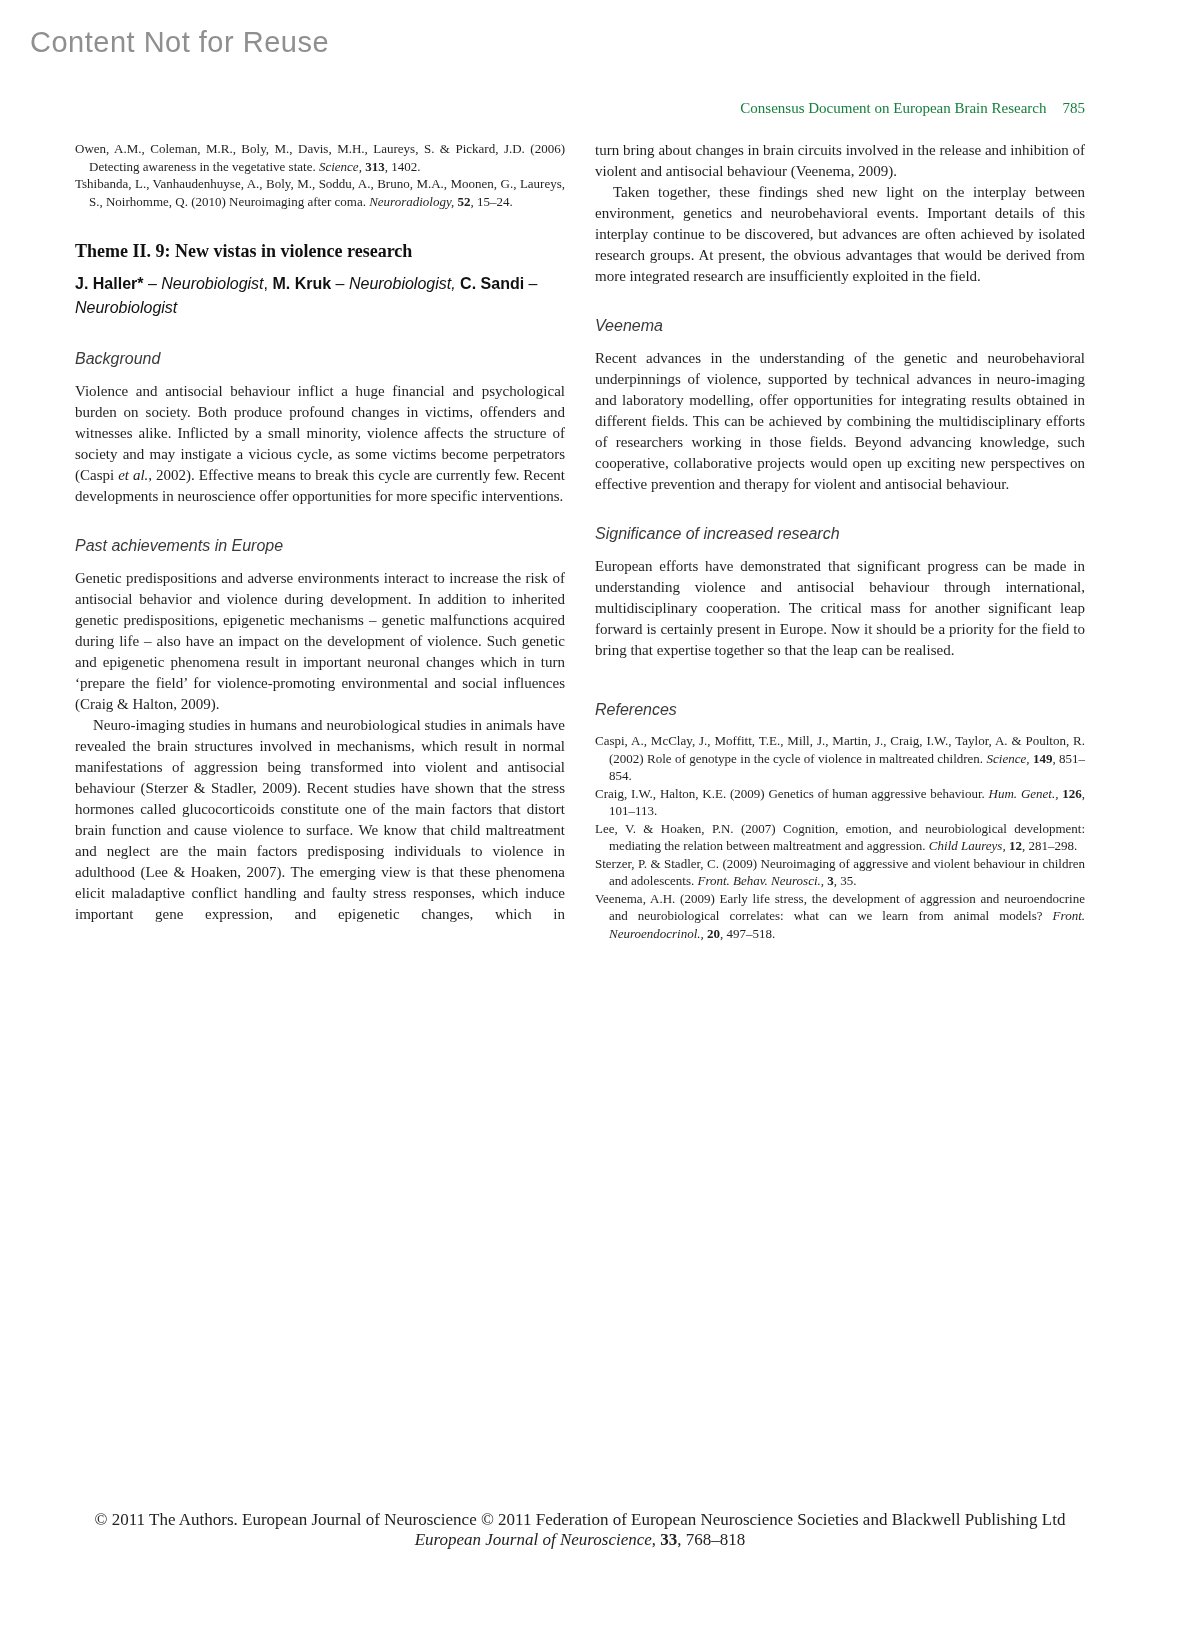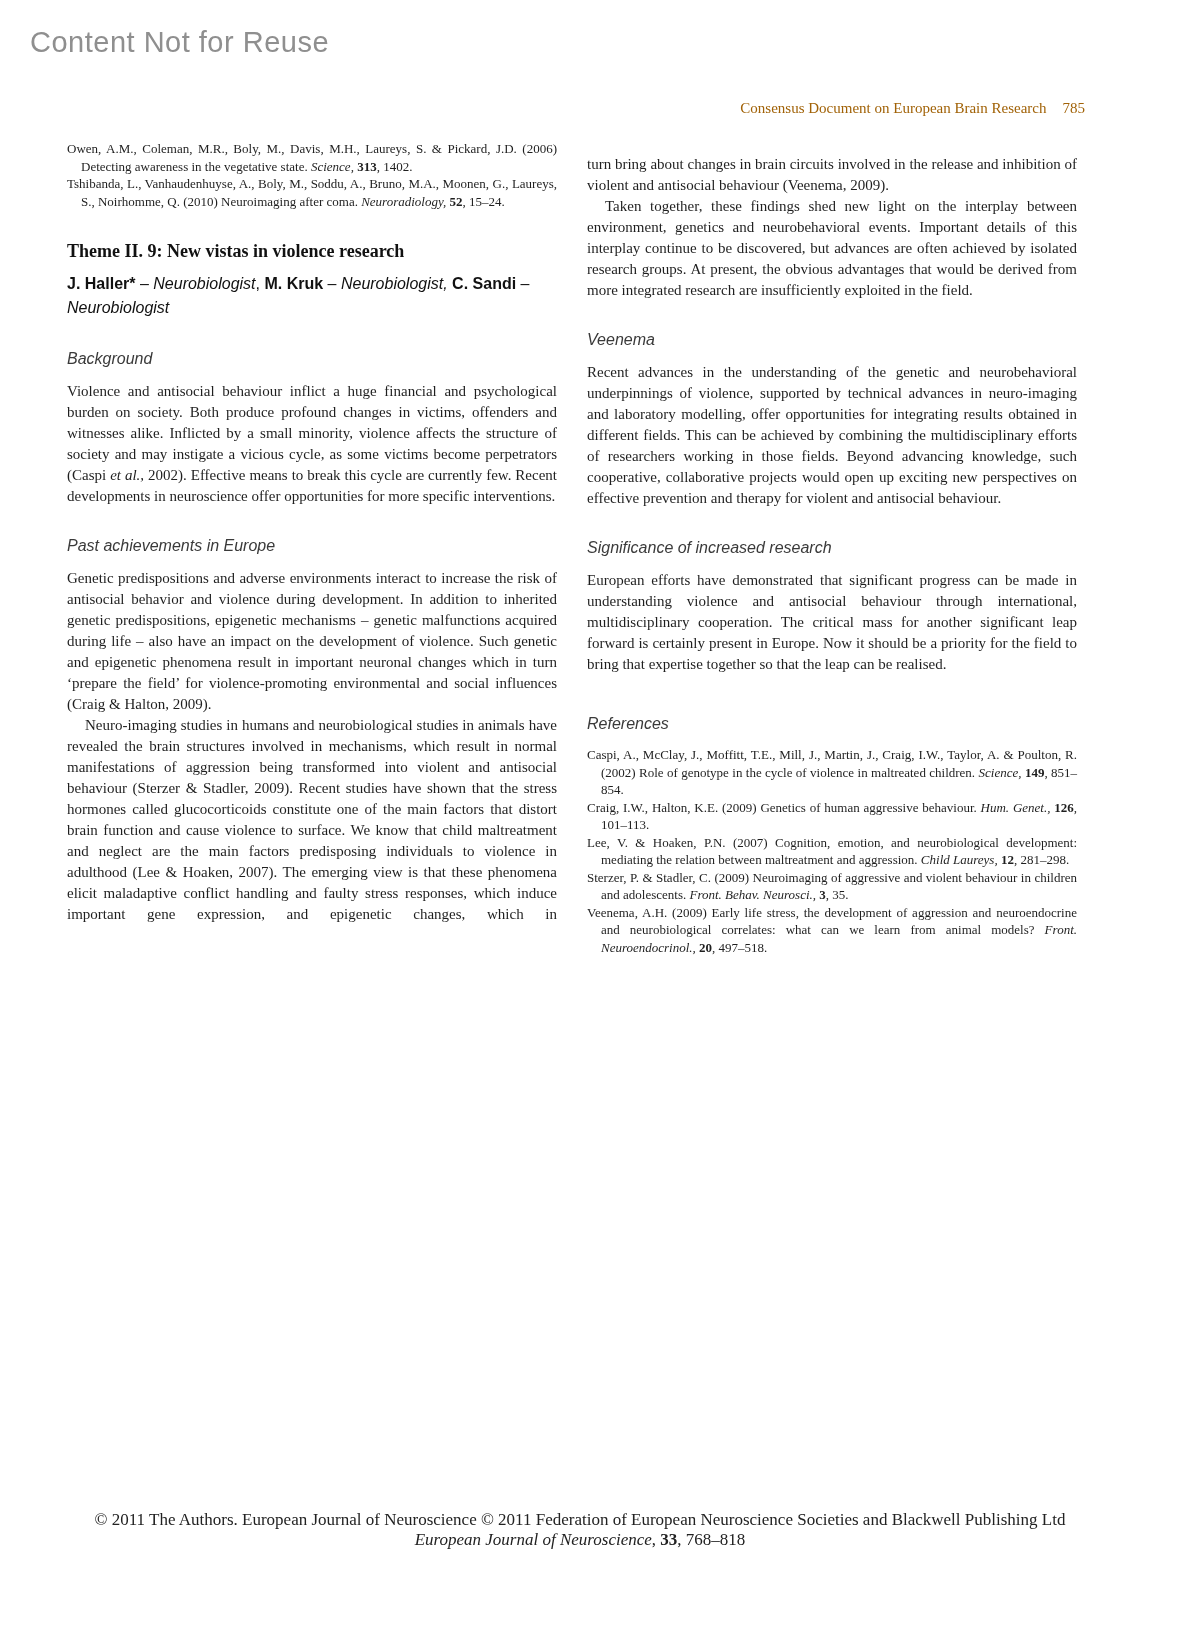--- a/index.html
+++ b/index.html
@@ -1,23 +1,23 @@
 <!DOCTYPE html>
 <html><head>
 <meta charset="utf-8">
 <style>
   html,body{margin:0;padding:0;background:#ffffff;}
   .page{position:relative;width:1112px;height:1634px;background:#ffffff;overflow:hidden;
         font-family:"Liberation Serif",serif;color:#1f1f1f;}
   .watermark{position:absolute;left:30px;top:26px;
         font-family:"Liberation Sans",sans-serif;font-size:29px;color:#8f8f8f;letter-spacing:.5px;}
   .running-head{position:absolute;top:100px;left:75px;width:1010px;text-align:right;
-        font-size:15px;color:#a16207;}
+        font-size:15px;color:#15803d;}
   .running-head .pageno{margin-left:16px;}
-  .columns{position:absolute;top:140px;left:67px;width:1010px;display:flex;gap:30px;}
+  .columns{position:absolute;top:140px;left:75px;width:1010px;display:flex;gap:30px;}
   .col{width:490px;font-size:15px;line-height:21px;text-align:justify;}
   .refs{font-size:13px;line-height:17.5px;}
   .ref{margin:0;padding-left:14px;text-indent:-14px;text-align:justify;}
   .theme-heading{font-family:Liberation Serif, serif;font-weight:bold;font-size:18px;
         line-height:23px;margin:30px 0 0;text-align:left;color:#111;}
   .authors{font-family:"Liberation Sans",sans-serif;font-size:16px;line-height:24px;
         margin:9px 0 0;text-align:left;color:#111;}
   .sec-heading{font-family:"Liberation Sans",sans-serif;font-style:italic;font-weight:normal;
         font-size:16px;line-height:21px;color:#3a3a3a;margin:28px 0 0;text-align:left;}
   .sec-heading.refs-heading{margin-top:38px;}
@@ -54,21 +54,21 @@
 
       <h3 class="sec-heading">Background</h3>
       <p class="para"><span>Violence and antisocial behaviour inflict a huge financial and psychological burden on society. Both produce profound changes in victims, offenders and witnesses alike. Inflicted by a small minority, violence affects the structure of society and may instigate a vicious cycle, as some victims become perpetrators (Caspi </span><span class="run-i">et al.,</span><span> 2002). Effective means to break this cycle are currently few. Recent developments in neuroscience offer opportunities for more specific interventions.</span></p>
 
       <h3 class="sec-heading">Past achievements in Europe</h3>
       <p class="para">Genetic predispositions and adverse environments interact to increase the risk of antisocial behavior and violence during development. In addition to inherited genetic predispositions, epigenetic mechanisms – genetic malfunctions acquired during life – also have an impact on the development of violence. Such genetic and epigenetic phenomena result in important neuronal changes which in turn ‘prepare the field’ for violence-promoting environmental and social influences (Craig &amp; Halton, 2009).</p>
       <p class="para follow cont">Neuro-imaging studies in humans and neurobiological studies in animals have revealed the brain structures involved in mechanisms, which result in normal manifestations of aggression being transformed into violent and antisocial behaviour (Sterzer &amp; Stadler, 2009). Recent studies have shown that the stress hormones called glucocorticoids constitute one of the main factors that distort brain function and cause violence to surface. We know that child maltreatment and neglect are the main factors predisposing individuals to violence in adulthood (Lee &amp; Hoaken, 2007). The emerging view is that these phenomena elicit maladaptive conflict handling and faulty stress responses, which induce important gene expression, and epigenetic changes, which in</p>
     </div>
 
     <div class="col">
-      <p class="para" style="margin-top:14px;">turn bring about changes in brain circuits involved in the release and inhibition of violent and antisocial behaviour (Veenema, 2009).</p>
+      <p class="para" style="margin-top:0;">turn bring about changes in brain circuits involved in the release and inhibition of violent and antisocial behaviour (Veenema, 2009).</p>
       <p class="para follow">Taken together, these findings shed new light on the interplay between environment, genetics and neurobehavioral events. Important details of this interplay continue to be discovered, but advances are often achieved by isolated research groups. At present, the obvious advantages that would be derived from more integrated research are insufficiently exploited in the field.</p>
 
       <h3 class="sec-heading">Veenema</h3>
       <p class="para">Recent advances in the understanding of the genetic and neurobehavioral underpinnings of violence, supported by technical advances in neuro-imaging and laboratory modelling, offer opportunities for integrating results obtained in different fields. This can be achieved by combining the multidisciplinary efforts of researchers working in those fields. Beyond advancing knowledge, such cooperative, collaborative projects would open up exciting new perspectives on effective prevention and therapy for violent and antisocial behaviour.</p>
 
       <h3 class="sec-heading">Significance of increased research</h3>
       <p class="para">European efforts have demonstrated that significant progress can be made in understanding violence and antisocial behaviour through international, multidisciplinary cooperation. The critical mass for another significant leap forward is certainly present in Europe. Now it should be a priority for the field to bring that expertise together so that the leap can be realised.</p>
 
       <h3 class="sec-heading refs-heading">References</h3>
       <div class="refs" style="margin-top:12px;">

